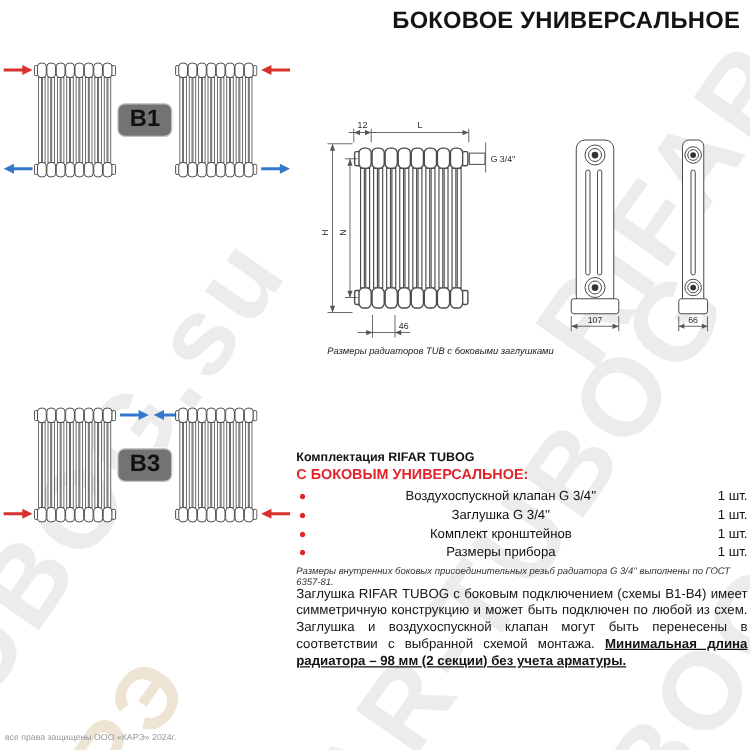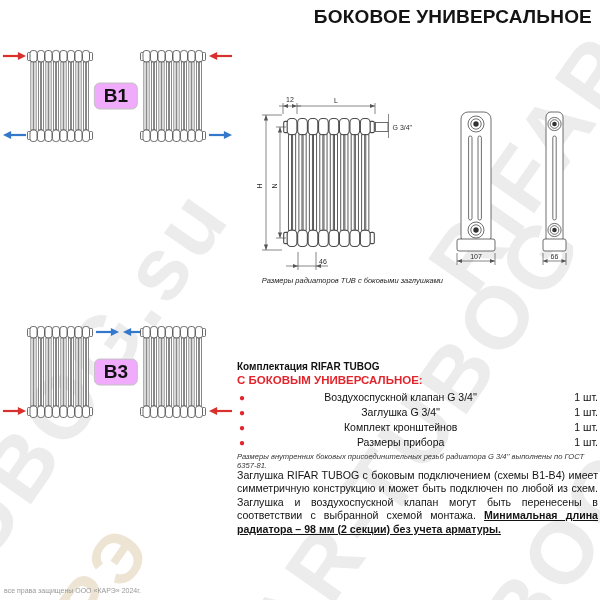--- a/index.html
+++ b/index.html
@@ -16,21 +16,21 @@
 
   
   .title{position:absolute;top:6px;right:8px;text-align:left;
          font-size:19px;font-weight:800;line-height:1.14;color:#141414;letter-spacing:.2px;}
 
   
   .scheme{position:absolute;left:0;width:232px;height:96px;}
   .rad{position:absolute;top:0;width:66px;height:96px;}
   .rad.left{left:27px;} .rad.right{left:140px;}
   .badge{position:absolute;left:50%;top:50%;transform:translate(-50%,-50%);
-         background:#f0abfc;border:1px solid #c2c2c2;border-radius:6px;
+         background:#737373;border:1px solid #c2c2c2;border-radius:6px;
          padding:1px 9px 2px;font-size:19px;font-weight:800;color:#111;
          box-shadow:0 0 0 1px rgba(255,255,255,.6);}
   .arrow{position:absolute;width:25px;height:10px;}
   .arrow.flip{transform:scaleX(-1);}
   .arrow.red{color:var(--supply-red,#d8312d);}
   .arrow.blue{color:var(--return-blue,#3478cc);}
 
   
   .dim-drawing{position:absolute;left:252px;top:95px;}
   .drawing-caption{position:absolute;left:248px;top:276px;width:195px;text-align:right;

